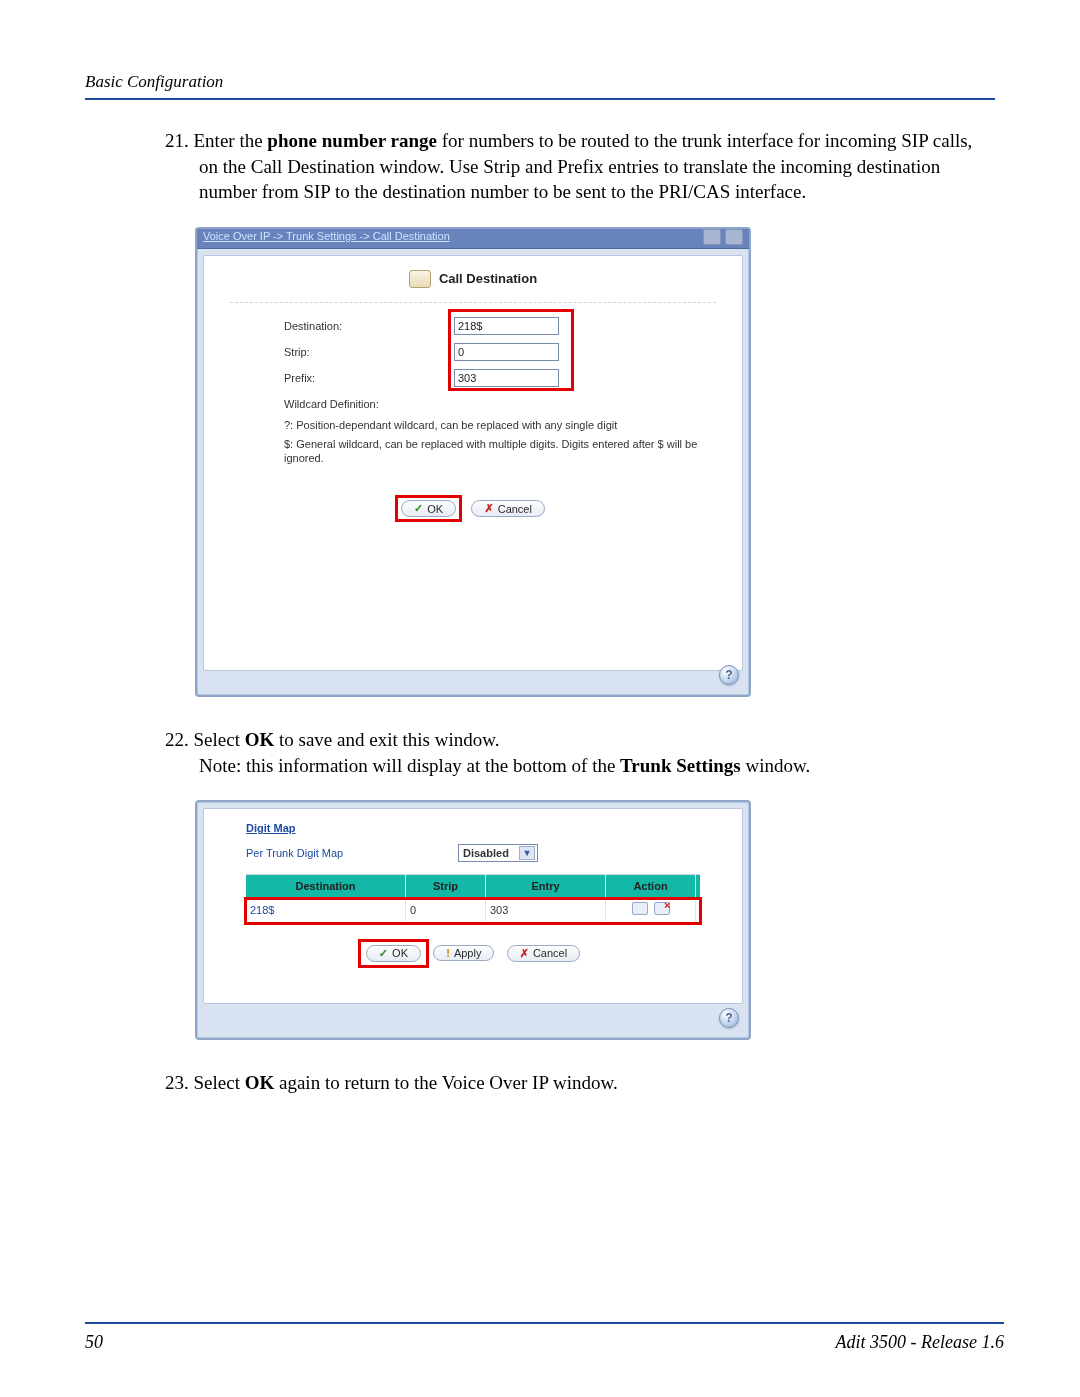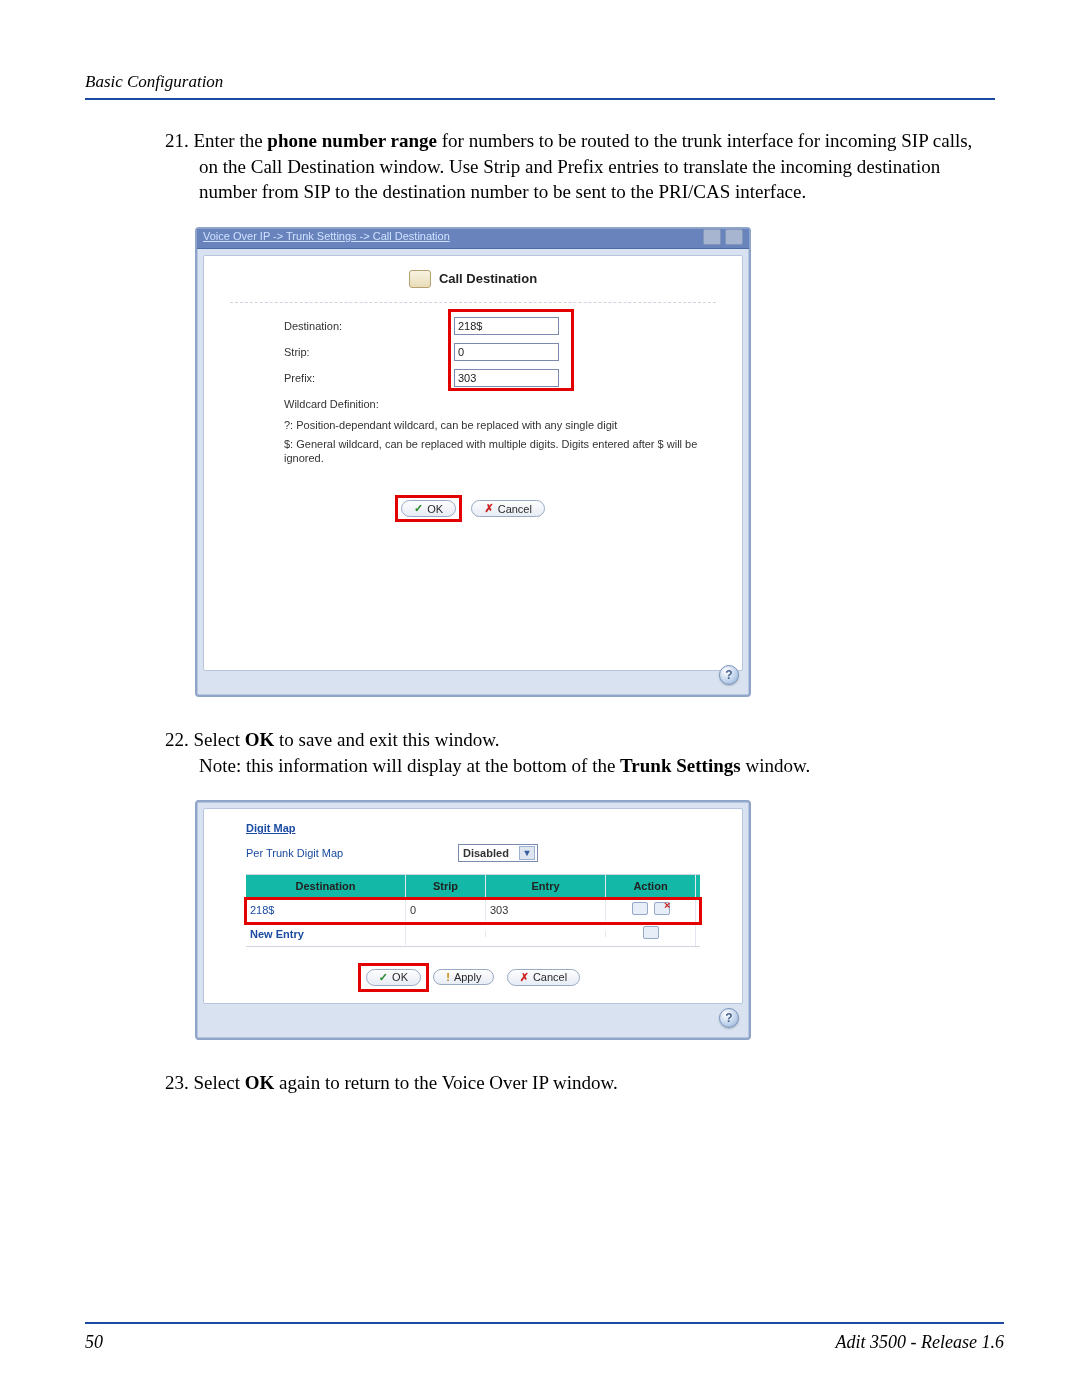--- a/index.html
+++ b/index.html
@@ -234,30 +234,20 @@
             <div>Action</div>
           </div>
           <div class="row highlight">
             <div class="dest">218$</div>
             <div>0</div>
             <div>303</div>
             <div class="act">
               <span class="act-icons">
                 <span class="act-icon"></span>
                 <span class="act-icon del"></span>
-              </span>
-            </div>
-          </div>
-          <div class="row newentry">
-            <div class="dest">New Entry</div>
-            <div></div>
-            <div></div>
-            <div class="act">
-              <span class="act-icons">
-                <span class="act-icon"></span>
               </span>
             </div>
           </div>
         </div>
 
         <div class="p2-buttons">
           <span style="position:relative;display:inline-block;">
             <button class="pill-btn">
               <span class="glyph-ok">✓</span>
               <span>OK</span>

